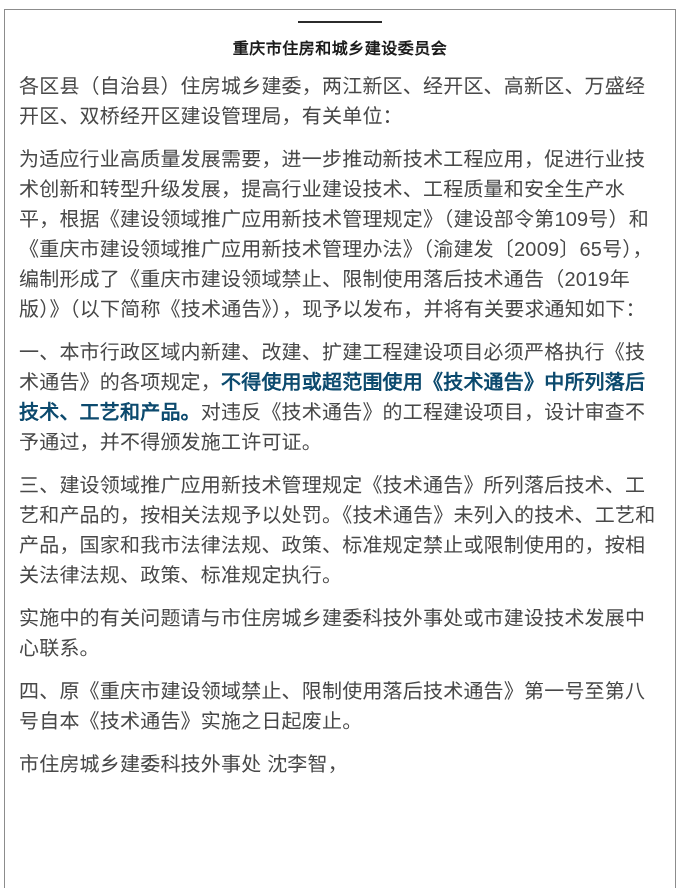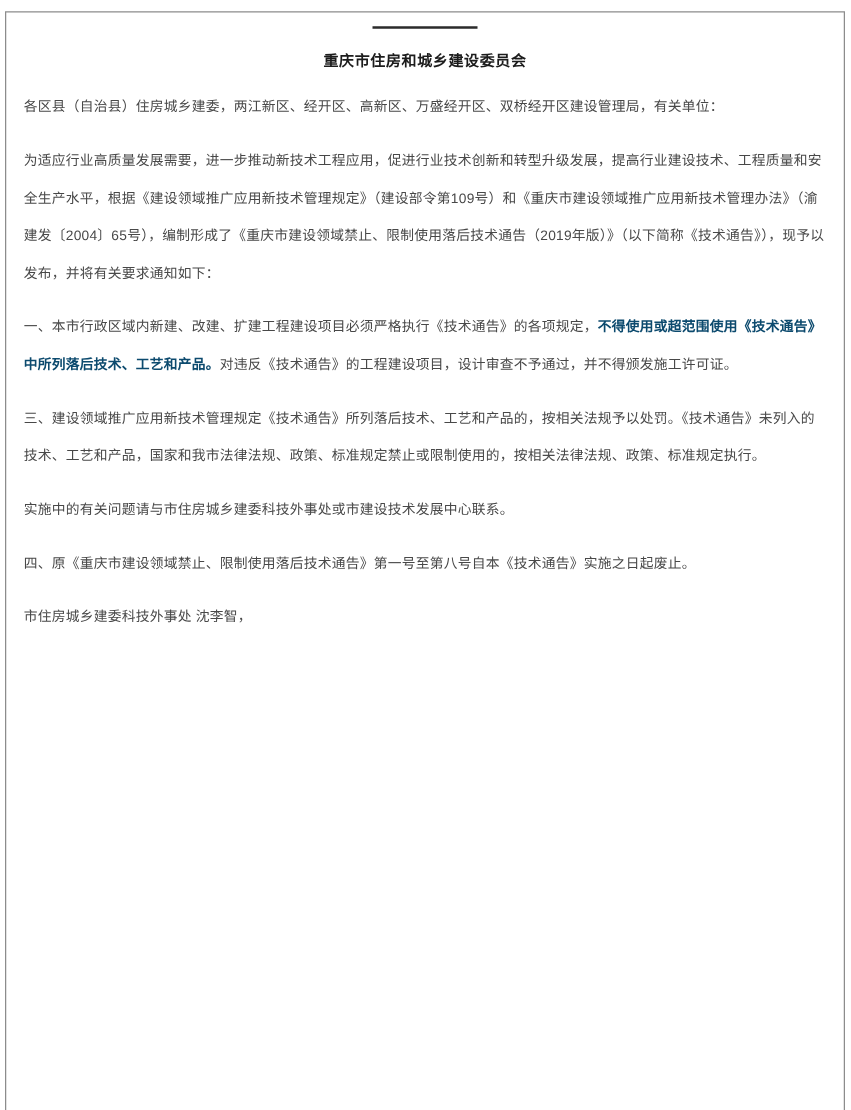--- a/index.html
+++ b/index.html
@@ -22,32 +22,32 @@
     background: #ffffff;
     padding: 0 14px 30px 14px;
   }
   .top-divider {
     width: 84px;
     height: 2px;
     background: #2b2b2b;
     margin: 11px auto 0 auto;
   }
   h1.org-title, h2.doc-title {
-    font-size: 12px;
+    font-size: 16px;
     line-height: 18px;
     font-weight: bold;
     color: #1c1c1c;
     text-align: center;
     letter-spacing: 0.5px;
     margin: 0;
   }
   h1.org-title { margin-top: 17px; }
   h2.doc-title { margin-top: 20px; }
   p.para {
-    font-size: 11px;
+    font-size: 20px;
     line-height: 30px;
     color: #484848;
     letter-spacing: 0.2px;
     margin: 13px 0 0 0;
     text-align: left;
   }
   p.para .emph {
     font-weight: bold;
     color: #0c4a6e;
   }
@@ -57,21 +57,21 @@
 
 <div class="page">
 
   <div class="top-divider"></div>
 
   <h1 class="org-title">重庆市住房和城乡建设委员会</h1>
 
 
   <p class="para">各区县（自治县）住房城乡建委，两江新区、经开区、高新区、万盛经开区、双桥经开区建设管理局，有关单位：</p>
 
-  <p class="para">为适应行业高质量发展需要，进一步推动新技术工程应用，促进行业技术创新和转型升级发展，提高行业建设技术、工程质量和安全生产水平，根据《建设领域推广应用新技术管理规定》（建设部令第109号）和《重庆市建设领域推广应用新技术管理办法》（渝建发〔2004〕65号），编制形成了《重庆市建设领域禁止、限制使用落后技术通告（2019年版）》（以下简称《技术通告》），现予以发布，并将有关要求通知如下：</p>
+  <p class="para">为适应行业高质量发展需要，进一步推动新技术工程应用，促进行业技术创新和转型升级发展，提高行业建设技术、工程质量和安全生产水平，根据《建设领域推广应用新技术管理规定》（建设部令第109号）和《重庆市建设领域推广应用新技术管理办法》（渝建发〔2009〕65号），编制形成了《重庆市建设领域禁止、限制使用落后技术通告（2019年版）》（以下简称《技术通告》），现予以发布，并将有关要求通知如下：</p>
 
   <p class="para">
     <span>一、本市行政区域内新建、改建、扩建工程建设项目必须严格执行《技术通告》的各项规定，</span><span class="emph">不得使用或超范围使用《技术通告》中所列落后技术、工艺和产品。</span><span>对违反《技术通告》的工程建设项目，设计审查不予通过，并不得颁发施工许可证。</span>
   </p>
 
 
   <p class="para">三、建设领域推广应用新技术管理规定《技术通告》所列落后技术、工艺和产品的，按相关法规予以处罚。《技术通告》未列入的技术、工艺和产品，国家和我市法律法规、政策、标准规定禁止或限制使用的，按相关法律法规、政策、标准规定执行。</p>
 
   <p class="para">实施中的有关问题请与市住房城乡建委科技外事处或市建设技术发展中心联系。</p>
 

